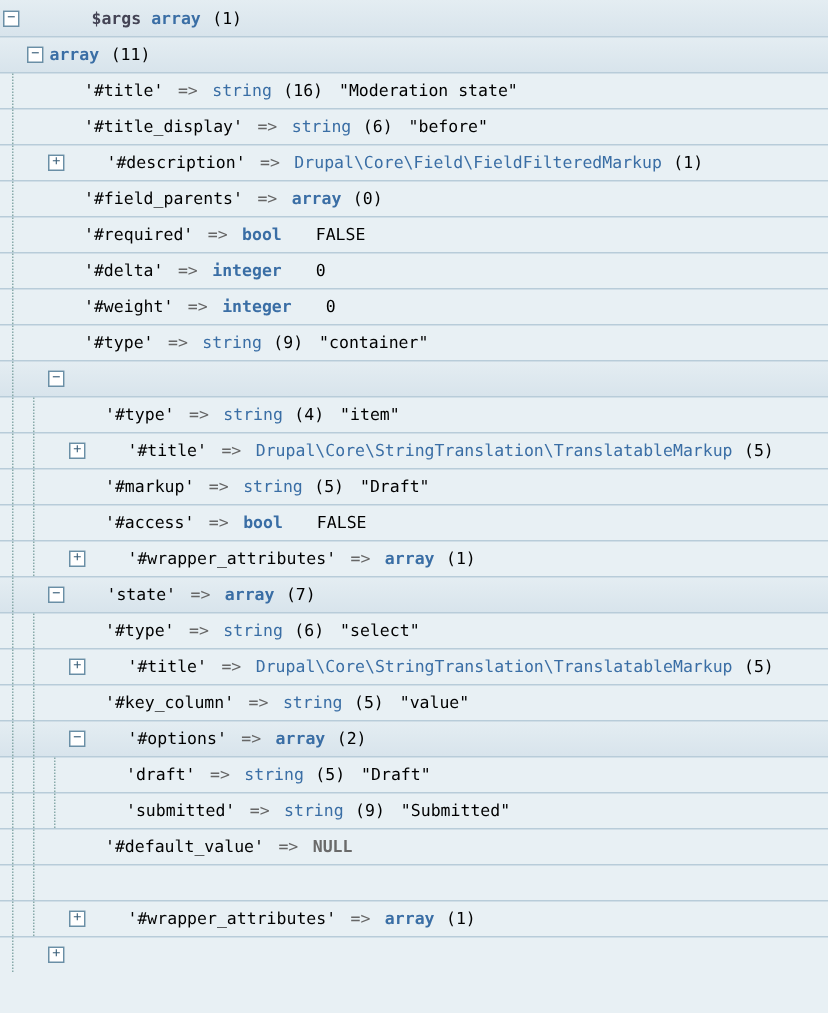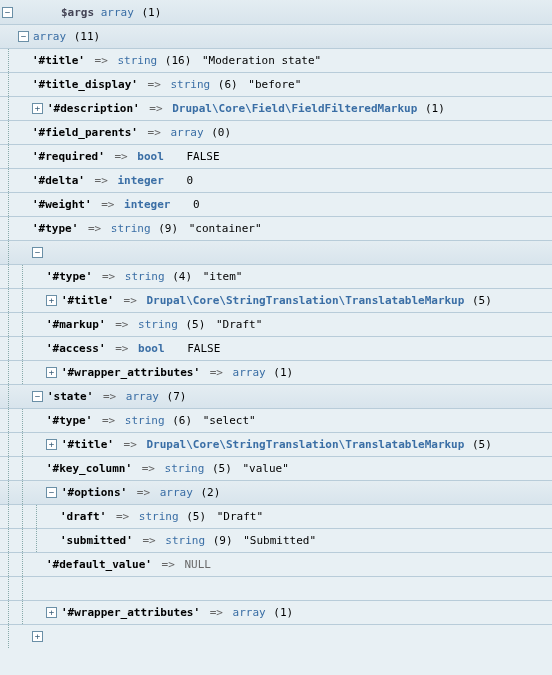--- a/index.html
+++ b/index.html
@@ -50,29 +50,29 @@
     align-items: center;
     justify-content: center;
     font-size: 9px;
     line-height: 1;
     margin-right: 4px;
     flex-shrink: 0;
     cursor: pointer;
     color: #3a5f7a;
     font-family: monospace;
   }
-  .key { font-weight: bold; color: #000; }
+  .key { font-weight: normal; color: #000; margin-left: 24px; }
   .var { color: #445; font-weight: bold; margin-left: 44px;}
   .arrow { color: #666; margin: 0 3px; }
-  .type-array { color: #3a6ea5; font-weight: normal; }
+  .type-array { color: #3a6ea5; font-weight: bold; }
   .type-string { color: #3a6ea5; font-weight: normal; }
   .type-integer { color: #3a6ea5; font-weight: bold; }
   .type-bool { color: #3a6ea5; font-weight: bold; }
-  .type-null { color: #6a6a6a; font-weight: normal; }
-  .type-class { color: #3a6ea5; font-weight: bold; }
+  .type-null { color: #6a6a6a; font-weight: bold; }
+  .type-class { color: #3a6ea5; font-weight: normal; }
   .len { color: #000; margin-left: 1px; }
   .val-str { color: #000; margin-left: 4px; }
   .val-const { color: #000; margin-left: 16px; }
   .content { white-space: nowrap; }
 </style>
 </head>
 <body>
 
 <div class="row header">
   <span class="toggle">−</span>

